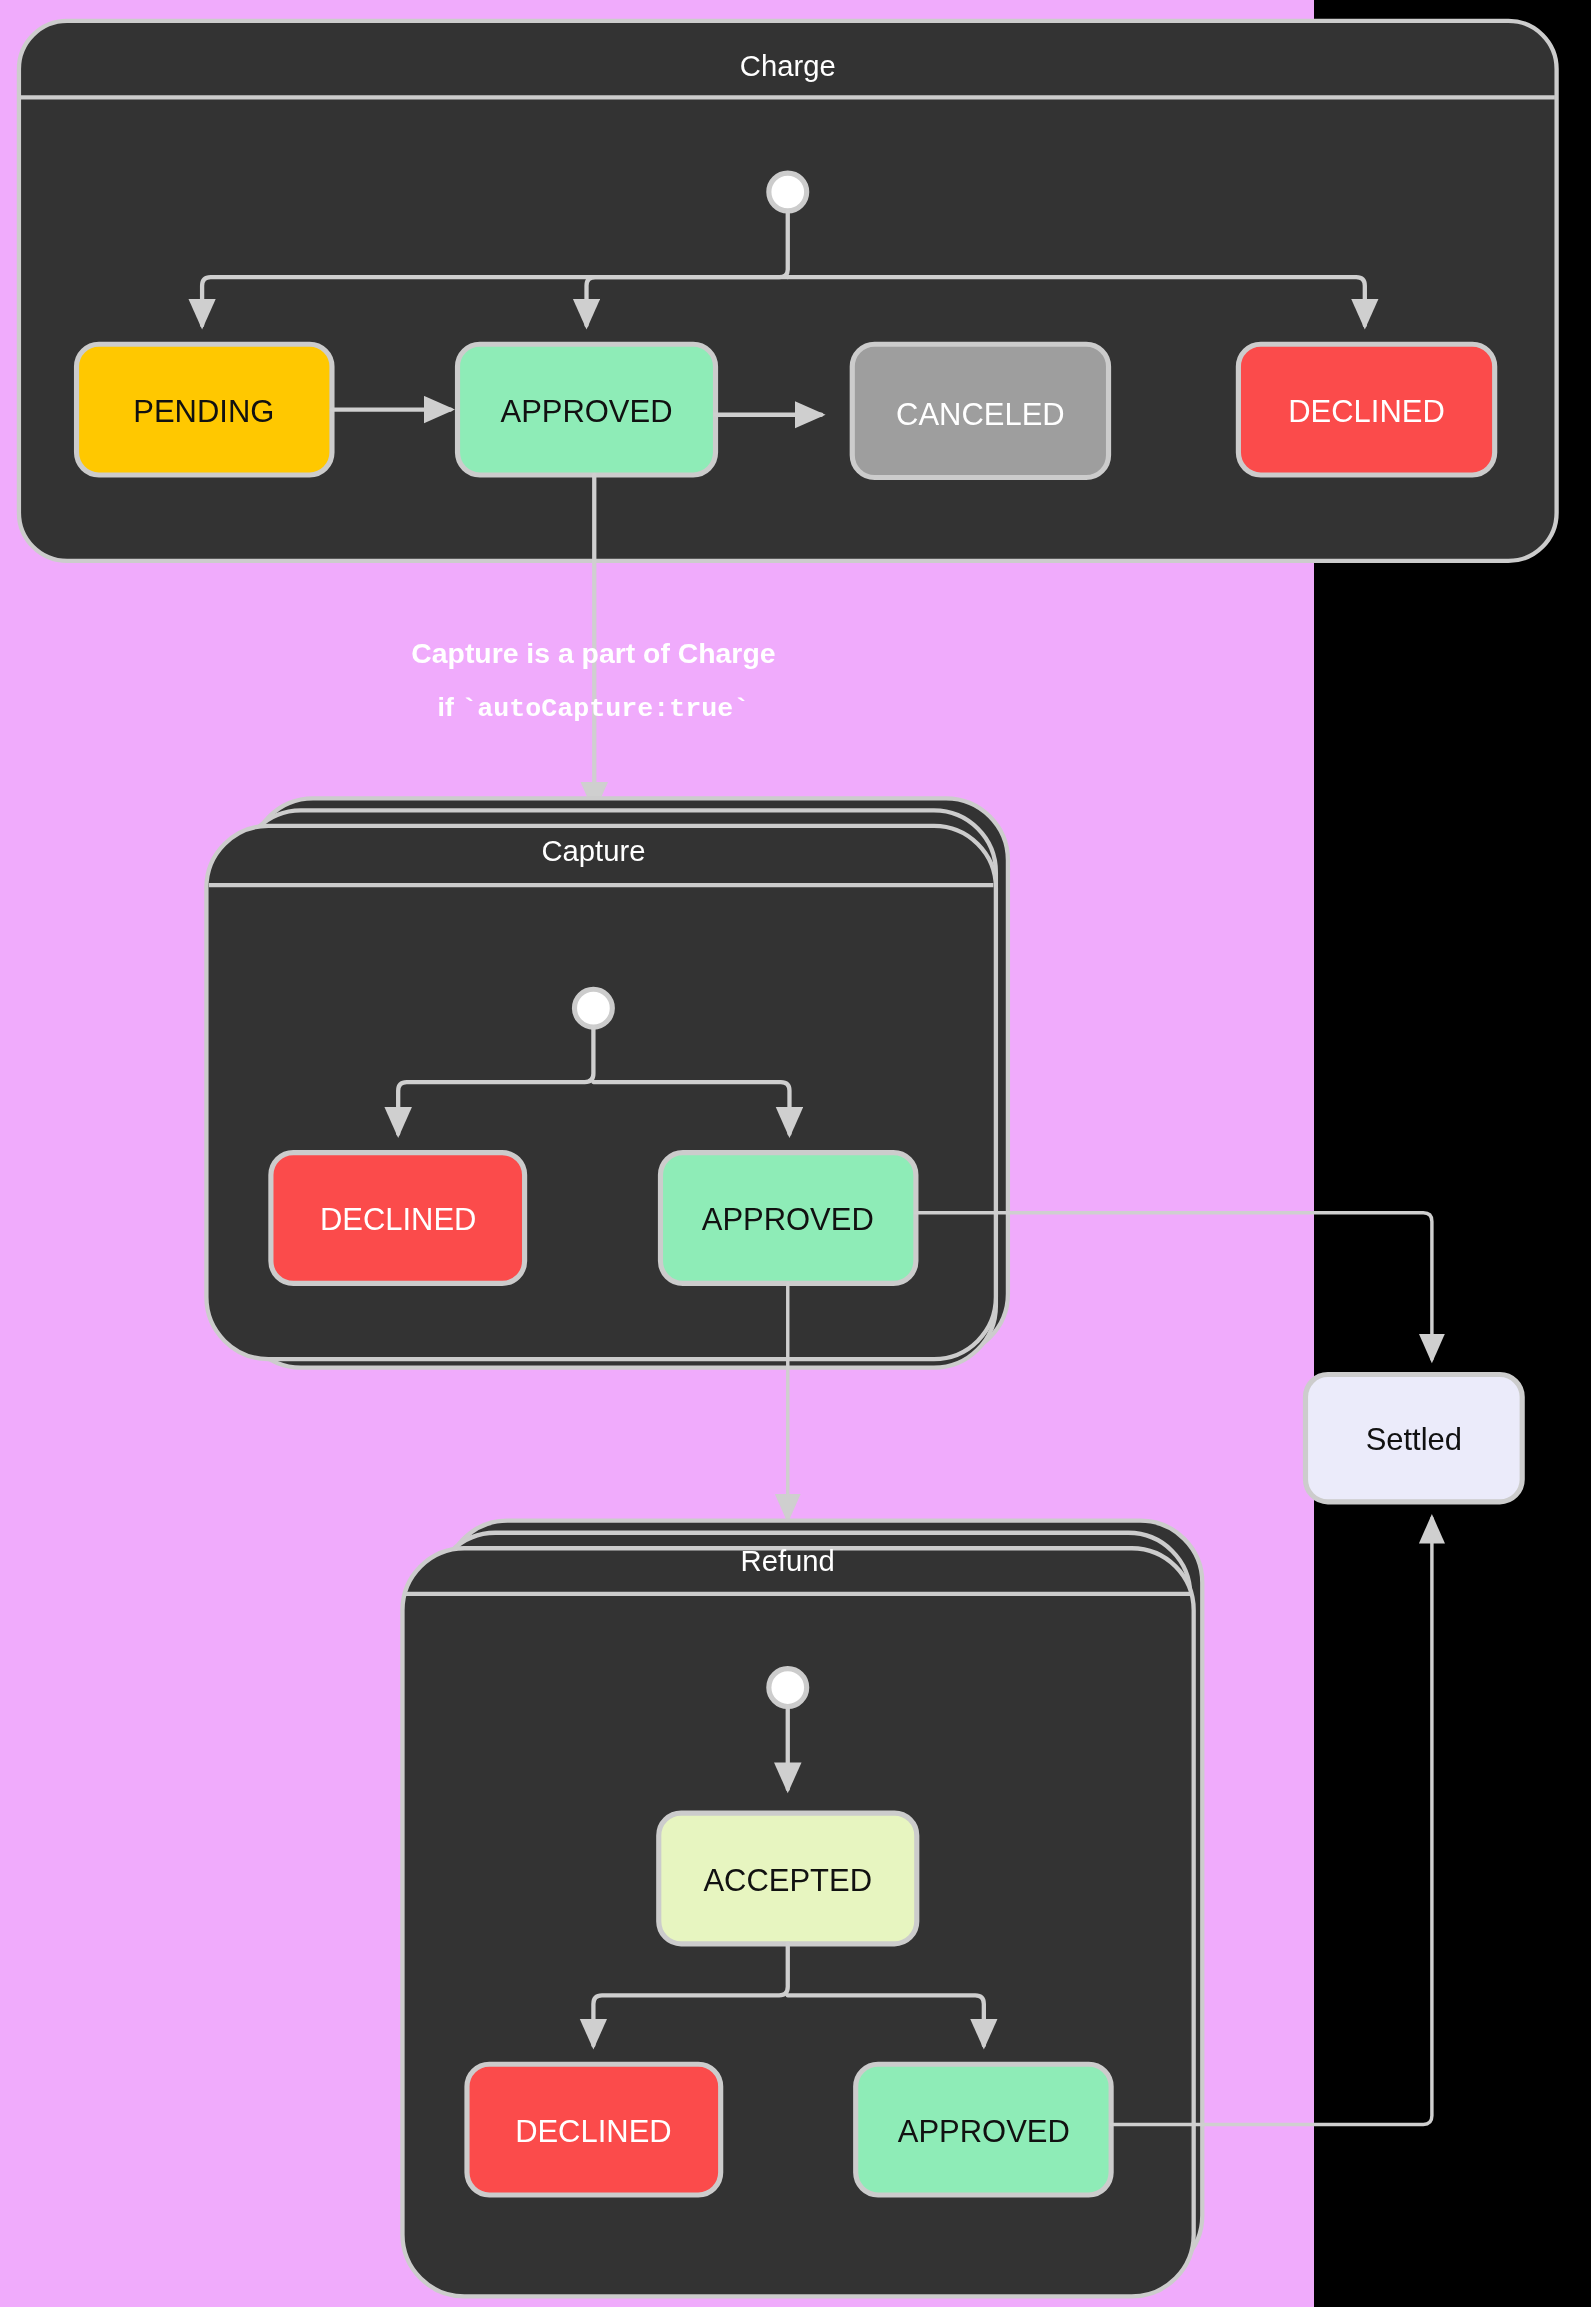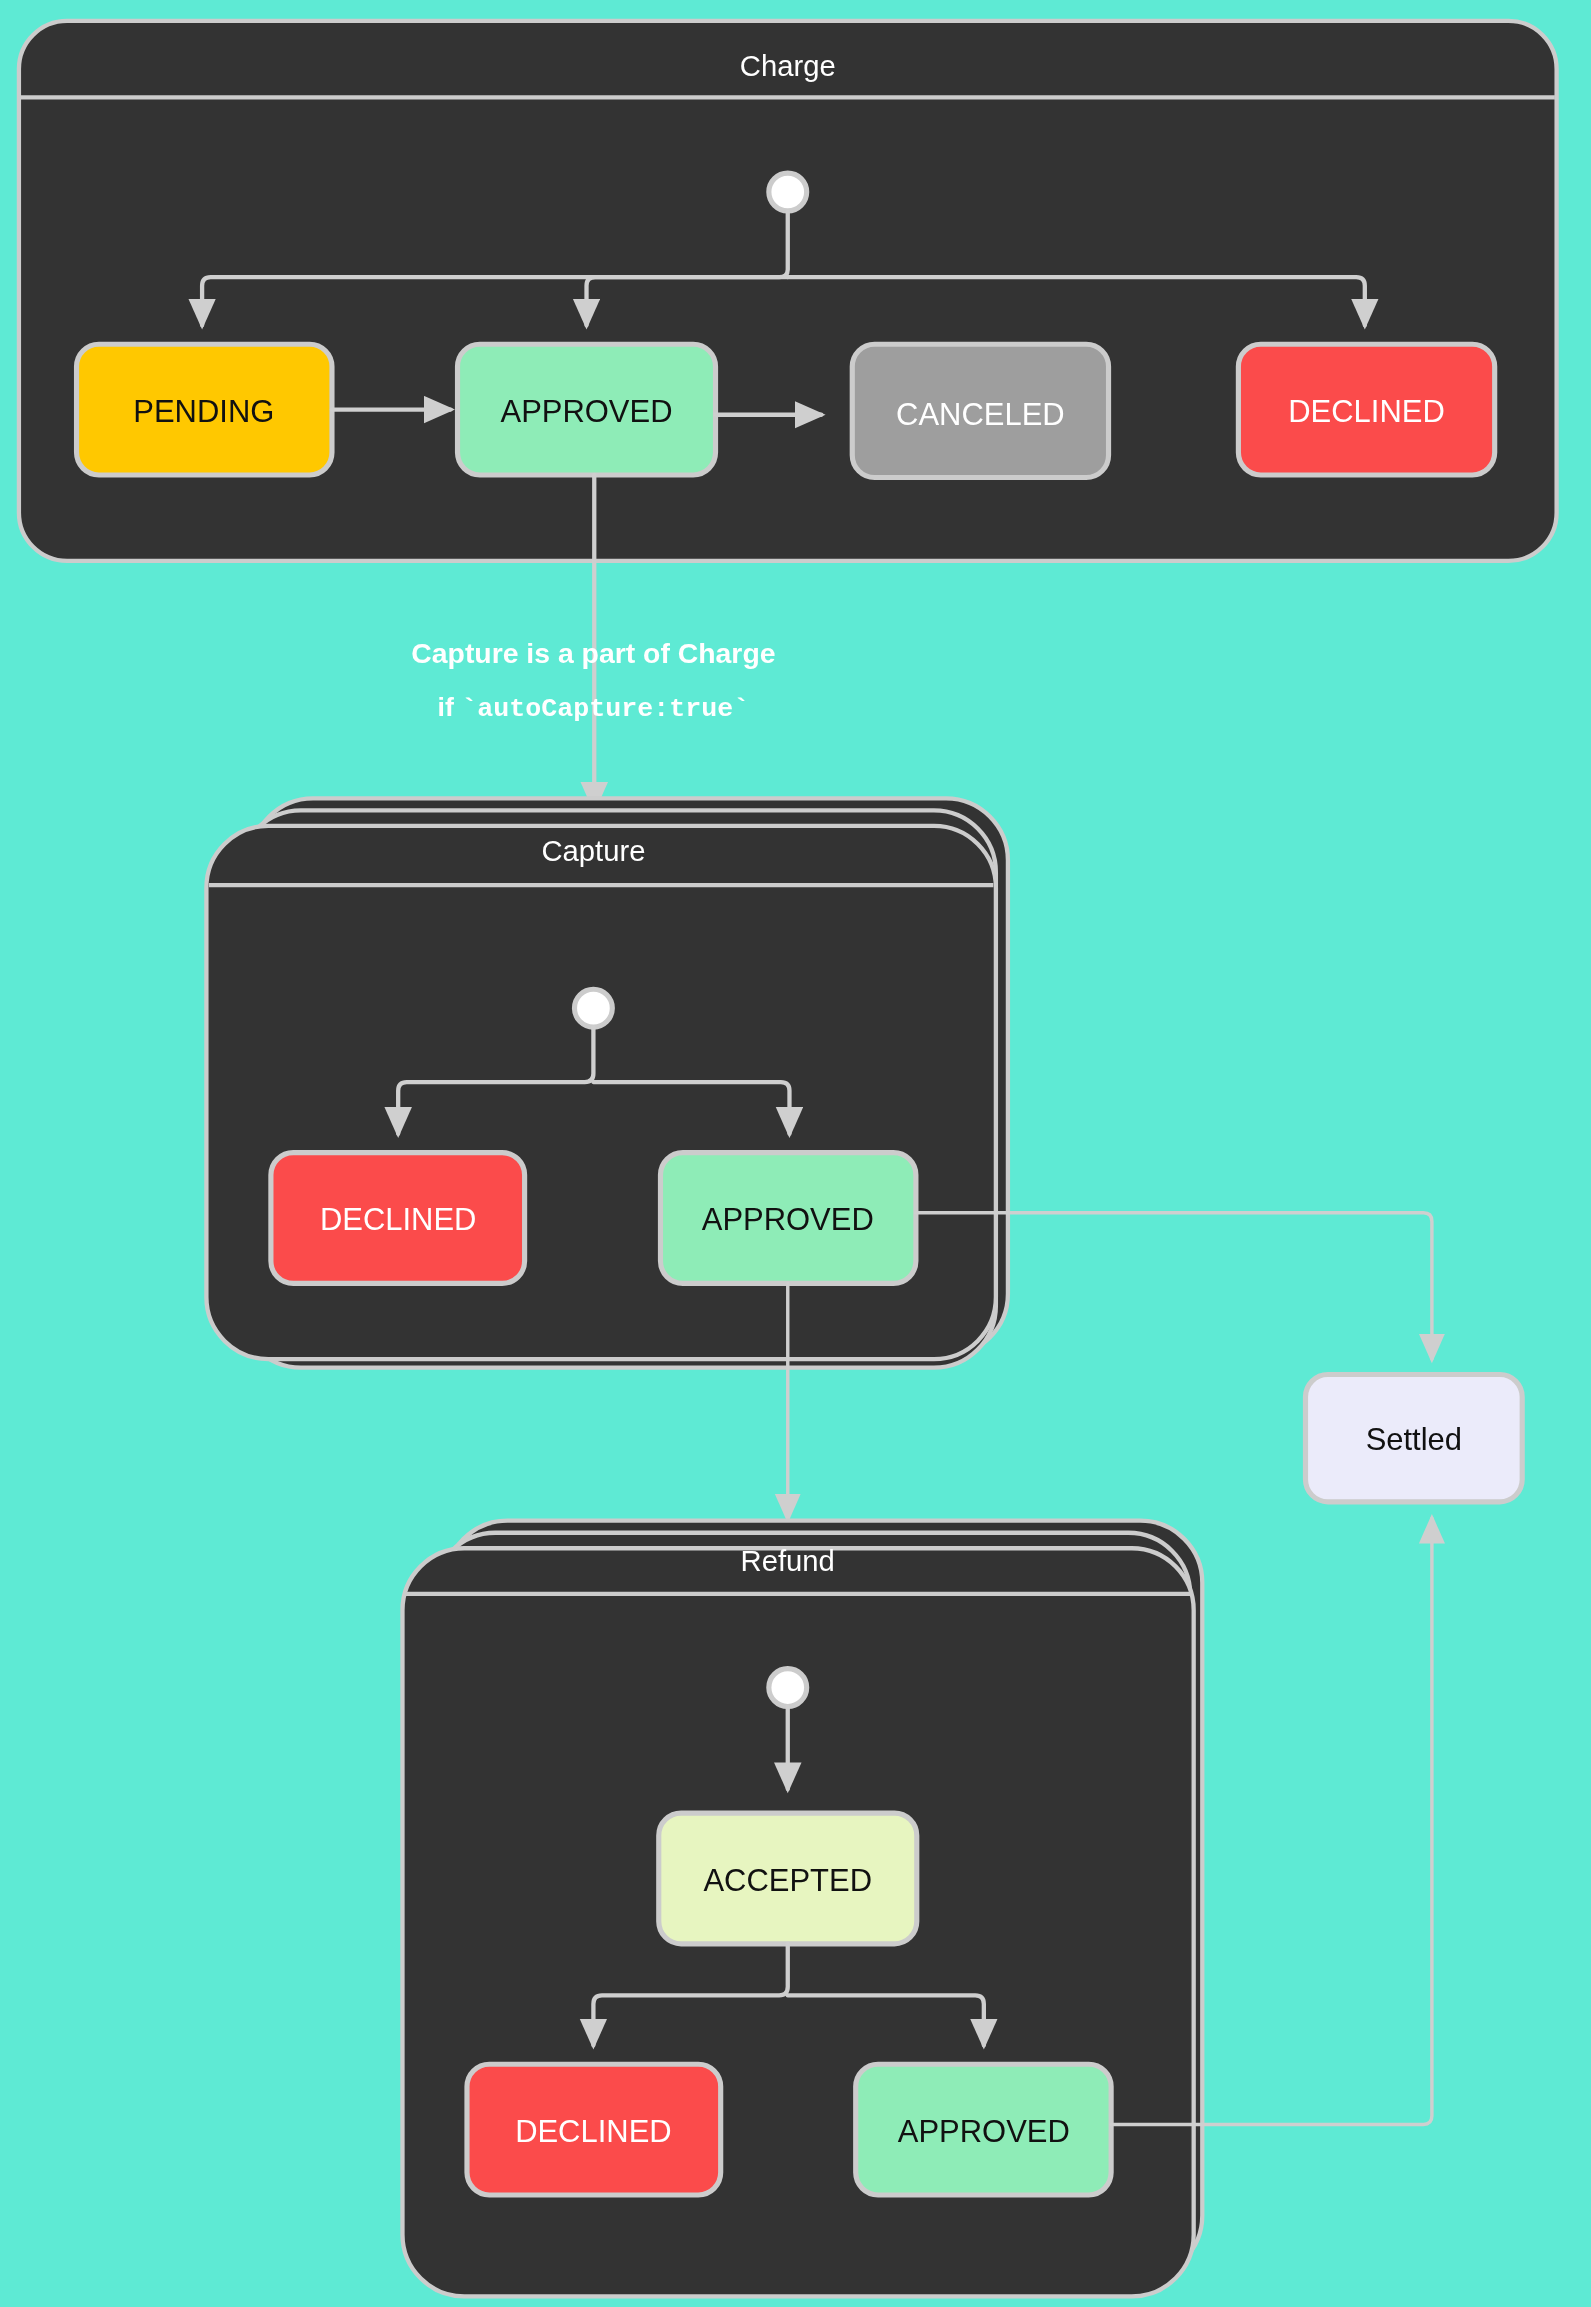--- a/index.html
+++ b/index.html
@@ -8,23 +8,23 @@
     background: #000000;
   }
   body {
     width: 1591px;
     height: 2307px;
     font-family: "Liberation Sans", sans-serif;
     overflow: hidden;
   }
   #diagram-root {
     position: relative;
-    width: 1591px;
+    width: 1314px;
     height: 2307px;
-    background: #5eead4;
+    background: #f0abfc;
   }
   svg.diagram {
     display: block;
     width: 1591px;
     height: 2307px;
   }
   .cluster-body { fill: #333333; stroke: #cccccc; stroke-width: 5; }
   .cluster-ghost { fill: #333333; stroke: #cccccc; stroke-width: 5; }
   .cluster-divider { stroke: #cccccc; stroke-width: 5; }
   .cluster-title {

